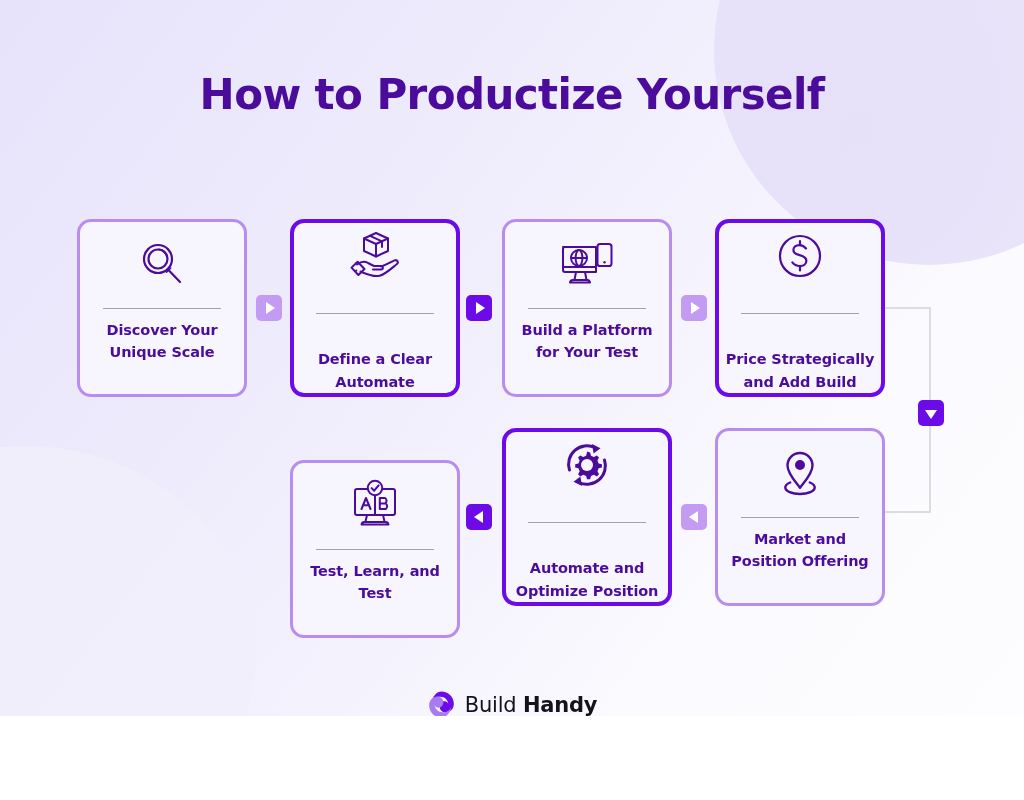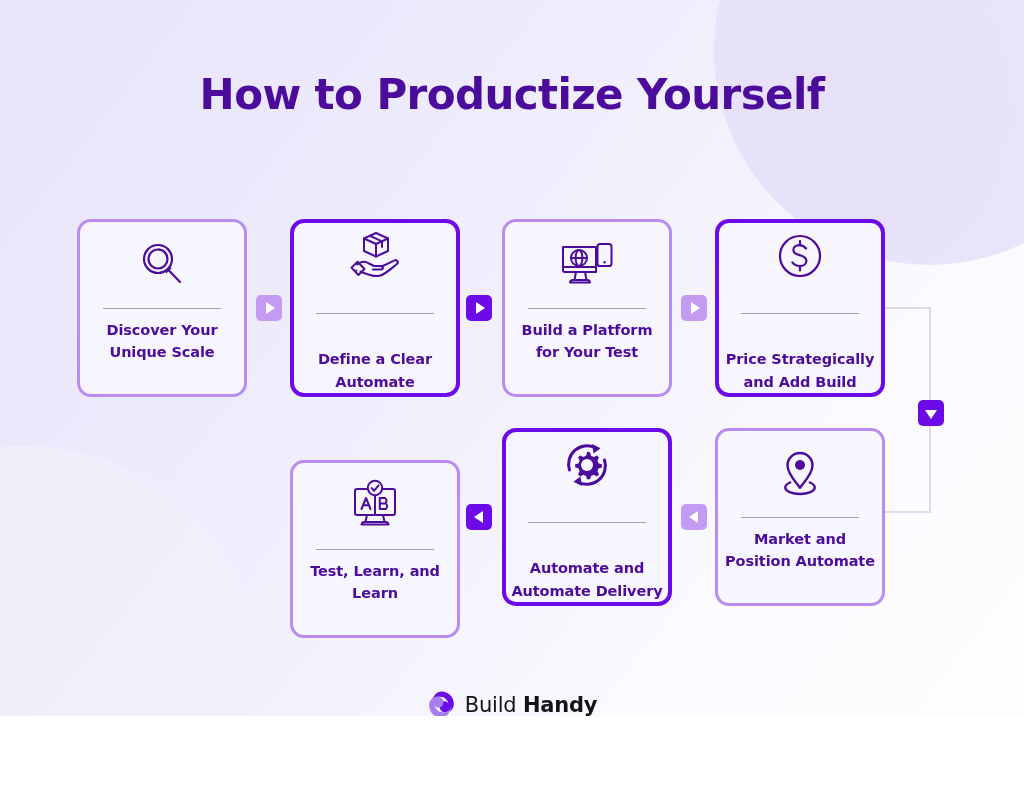--- a/index.html
+++ b/index.html
@@ -197,21 +197,21 @@
         <path d="M15.5 45.5 h27 a3 3 0 0 0 -3 -2.5 H18.5 a3 3 0 0 0 -3 2.5 Z"></path>
         <path d="M15.5 30 L20 19 L24.5 30 M17.1 26.3 h5.8" stroke-width="2"></path>
         <path d="M33.8 19 h5.2 a3.2 3.2 0 0 1 0 5.5 h-5.2 Z M33.8 24.5 h5.8 a3.3 3.3 0 0 1 0 5.6 h-5.8 Z" stroke-width="2"></path>
         <circle cx="29" cy="9" r="7.2" fill="#F7F5FE"></circle>
         <path d="M25.6 9.1 L28.2 11.7 L32.6 6.4"></path>
       </svg>
     </div>
     <div class="divider"></div>
     <div class="label">
       <span>Test, Learn, and</span><br>
-      <span>Learn</span>
+      <span>Test</span>
     </div>
   </div>
 
   <div class="chip strong" style="left:466px;top:504px;">
     <span class="tri-l"></span>
   </div>
 
   <div class="card strong" style="left:502px;top:428px;">
     <div class="iconwrap">
       <svg width="56" height="54" viewBox="0 0 56 54" fill="none">
@@ -223,40 +223,40 @@
         <path d="M23 48 L14.5 43.8 L21.4 38.4 Z" fill="#4B0C9B"></path>
         <g fill="#4B0C9B">
           <path d="M28 13.6 l3.1 .95 .9 3.25 2.9 1.2 2.95 -1.6 2.2 2.2 -1.6 2.95 1.2 2.9 3.25 .9 0 3.1 -3.25 .9 -1.2 2.9 1.6 2.95 -2.2 2.2 -2.95 -1.6 -2.9 1.2 -.9 3.25 -3.1 0 -.9 -3.25 -2.9 -1.2 -2.95 1.6 -2.2 -2.2 1.6 -2.95 -1.2 -2.9 -3.25 -.9 0 -3.1 3.25 -.9 1.2 -2.9 -1.6 -2.95 2.2 -2.2 2.95 1.6 2.9 -1.2 .9 -3.25 Z"></path>
         </g>
         <circle cx="28" cy="27" r="6" fill="#F7F5FE"></circle>
       </svg>
     </div>
     <div class="divider"></div>
     <div class="label">
       <span>Automate and</span><br>
-      <span>Automate Delivery</span>
+      <span>Optimize Position</span>
     </div>
   </div>
 
   <div class="chip light" style="left:681px;top:504px;">
     <span class="tri-l"></span>
   </div>
 
   <div class="card light" style="left:715px;top:428px;">
     <div class="iconwrap">
       <svg width="48" height="54" viewBox="0 0 48 54" fill="none" stroke="#4B0C9B" stroke-width="2.4" stroke-linejoin="round" stroke-linecap="round">
         <path d="M24 6 a12.5 12.5 0 0 0 -12.5 12.5 c0 8.6 9.4 17.6 12.5 22.3 c3.1 -4.7 12.5 -13.7 12.5 -22.3 A12.5 12.5 0 0 0 24 6 Z"></path>
         <circle cx="24" cy="18" r="5" fill="#4B0C9B" stroke="none"></circle>
         <path d="M14.2 35.5 c-3 1.2 -4.9 3 -4.9 5 0 3.6 6.6 6.5 14.7 6.5 s14.7 -2.9 14.7 -6.5 c0 -2 -1.9 -3.8 -4.9 -5"></path>
       </svg>
     </div>
     <div class="divider"></div>
     <div class="label">
       <span>Market and</span><br>
-      <span>Position Automate</span>
+      <span>Position Offering</span>
     </div>
   </div>
 
   <div class="brand">
     <svg class="mark" viewBox="0 0 40 40">
       <path d="M20 2 C29 2 37 9 37 19 C37 26 32 31 26 31 C21 31 17.5 27.5 17.5 22.8 C17.5 18.6 20.6 15.6 24.4 15.6 C27.3 15.6 29.4 17.5 29.4 20.2 C29.4 13.8 24.5 9.2 18.2 9.2 C12.5 9.2 8.1 12.5 6.2 17.3 C7.8 8.6 13.2 2 20 2 Z" fill="#6C0BE8"></path>
       <path d="M20 38 C11 38 3 31 3 21 C3 14 8 9 14 9 C19 9 22.5 12.5 22.5 17.2 C22.5 21.4 19.4 24.4 15.6 24.4 C12.7 24.4 10.6 22.5 10.6 19.8 C10.6 26.2 15.5 30.8 21.8 30.8 C27.5 30.8 31.9 27.5 33.8 22.7 C32.2 31.4 26.8 38 20 38 Z" fill="#A87BF0"></path>
     </svg>
     <div class="wordmark"><span>Build</span> <span class="b">Handy</span></div>
   </div>

